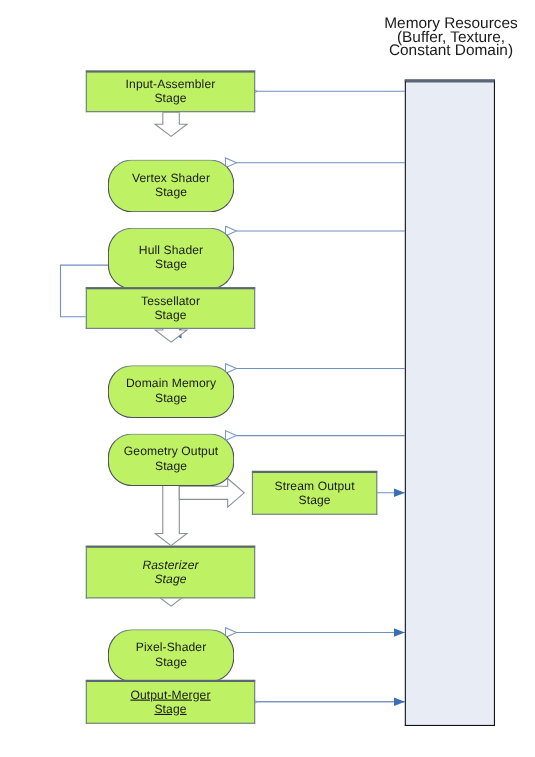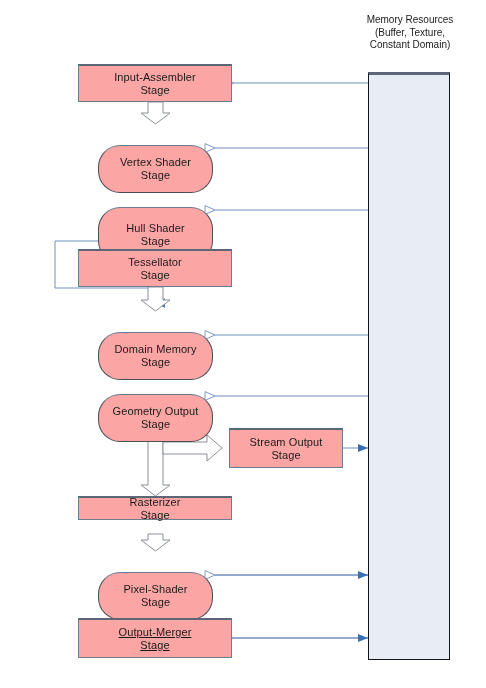--- a/index.html
+++ b/index.html
@@ -10,21 +10,21 @@
     color:#1a1a1a;
     overflow:hidden;
     position:relative;
   }
   #diagram{position:absolute;left:0;top:0;width:486px;height:688px;}
 
   
   .node{
     position:absolute;
     box-sizing:border-box;
-    background:#fca5a5;
+    background:#bef264;
     border:1px solid #6f7b8f;
     border-top:2px solid #5d6676;
     display:flex;
     align-items:center;
     justify-content:center;
     text-align:center;
     font-size:11px;
     line-height:13px;
     color:#1a1a1a;
     letter-spacing:.1px;
@@ -41,21 +41,21 @@
   .memcol{
     position:absolute;
     box-sizing:border-box;
     background:#e8edf5;
     border:1px solid #111418;
     border-top:3px solid #5d6676;
   }
   .memhead{
     position:absolute;
     text-align:center;
-    font-size:10px;
+    font-size:14px;
     line-height:12.5px;
     color:#1a1a1a;
   }
   svg{position:absolute;left:0;top:0;width:486px;height:688px;overflow:visible;}
 </style>
 </head>
 <body>
 
 <div id="diagram">
 
@@ -142,21 +142,21 @@
     </span>
   </div>
 
   <div class="node rounded" style="left:98px;top:186px;width:115px;height:56px;">
     <span class="lbl">
       <span>Hull Shader</span><br>
       <span>Stage</span>
     </span>
   </div>
 
-  <div class="node" style="left:78px;top:249px;width:154px;height:38px;justify-content:center;">
+  <div class="node" style="left:78px;top:261px;width:154px;height:38px;justify-content:center;">
     <span class="lbl">
       <span>Tessellator</span><br>
       <span>Stage</span>
     </span>
   </div>
 
   <div class="node rounded" style="left:98px;top:311px;width:115px;height:48px;">
     <span class="lbl">
       <span>Domain Memory</span><br>
       <span>Stage</span>
@@ -170,21 +170,21 @@
     </span>
   </div>
 
   <div class="node" style="left:229px;top:428px;width:114px;height:40px;">
     <span class="lbl">
       <span>Stream Output</span><br>
       <span>Stage</span>
     </span>
   </div>
 
-  <div class="node" style="left:78px;top:496px;width:154px;height:24px;">
+  <div class="node" style="left:78px;top:496px;width:154px;height:48px;font-style:italic;">
     <span class="lbl">
       <span>Rasterizer</span><br>
       <span>Stage</span>
     </span>
   </div>
 
   <div class="node rounded" style="left:98px;top:551px;width:115px;height:48px;">
     <span class="lbl">
       <span>Pixel-Shader</span><br>
       <span>Stage</span>

